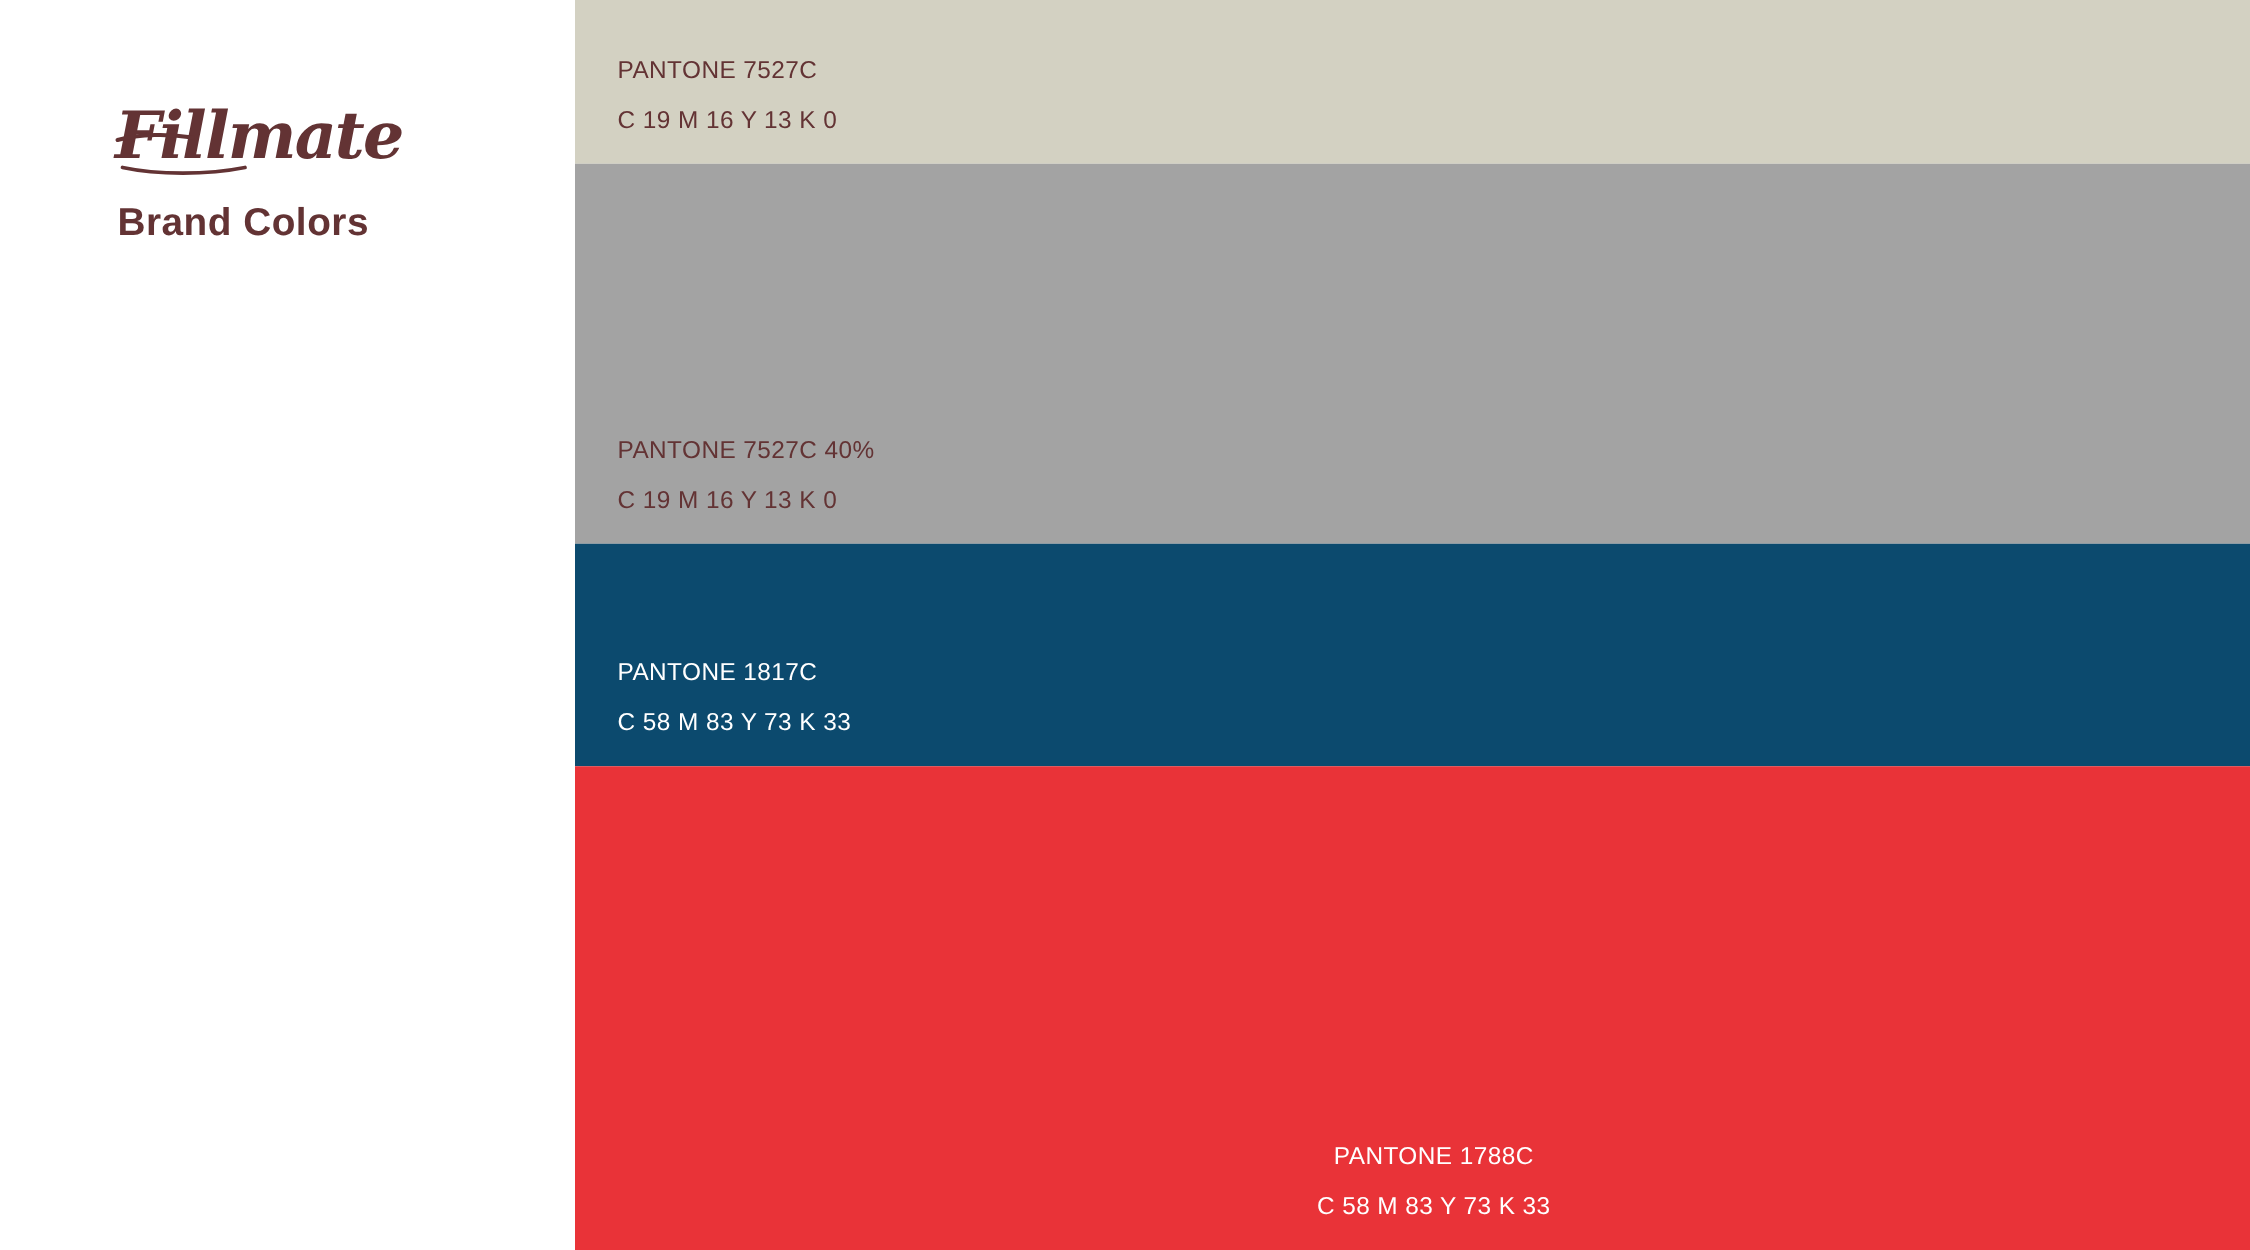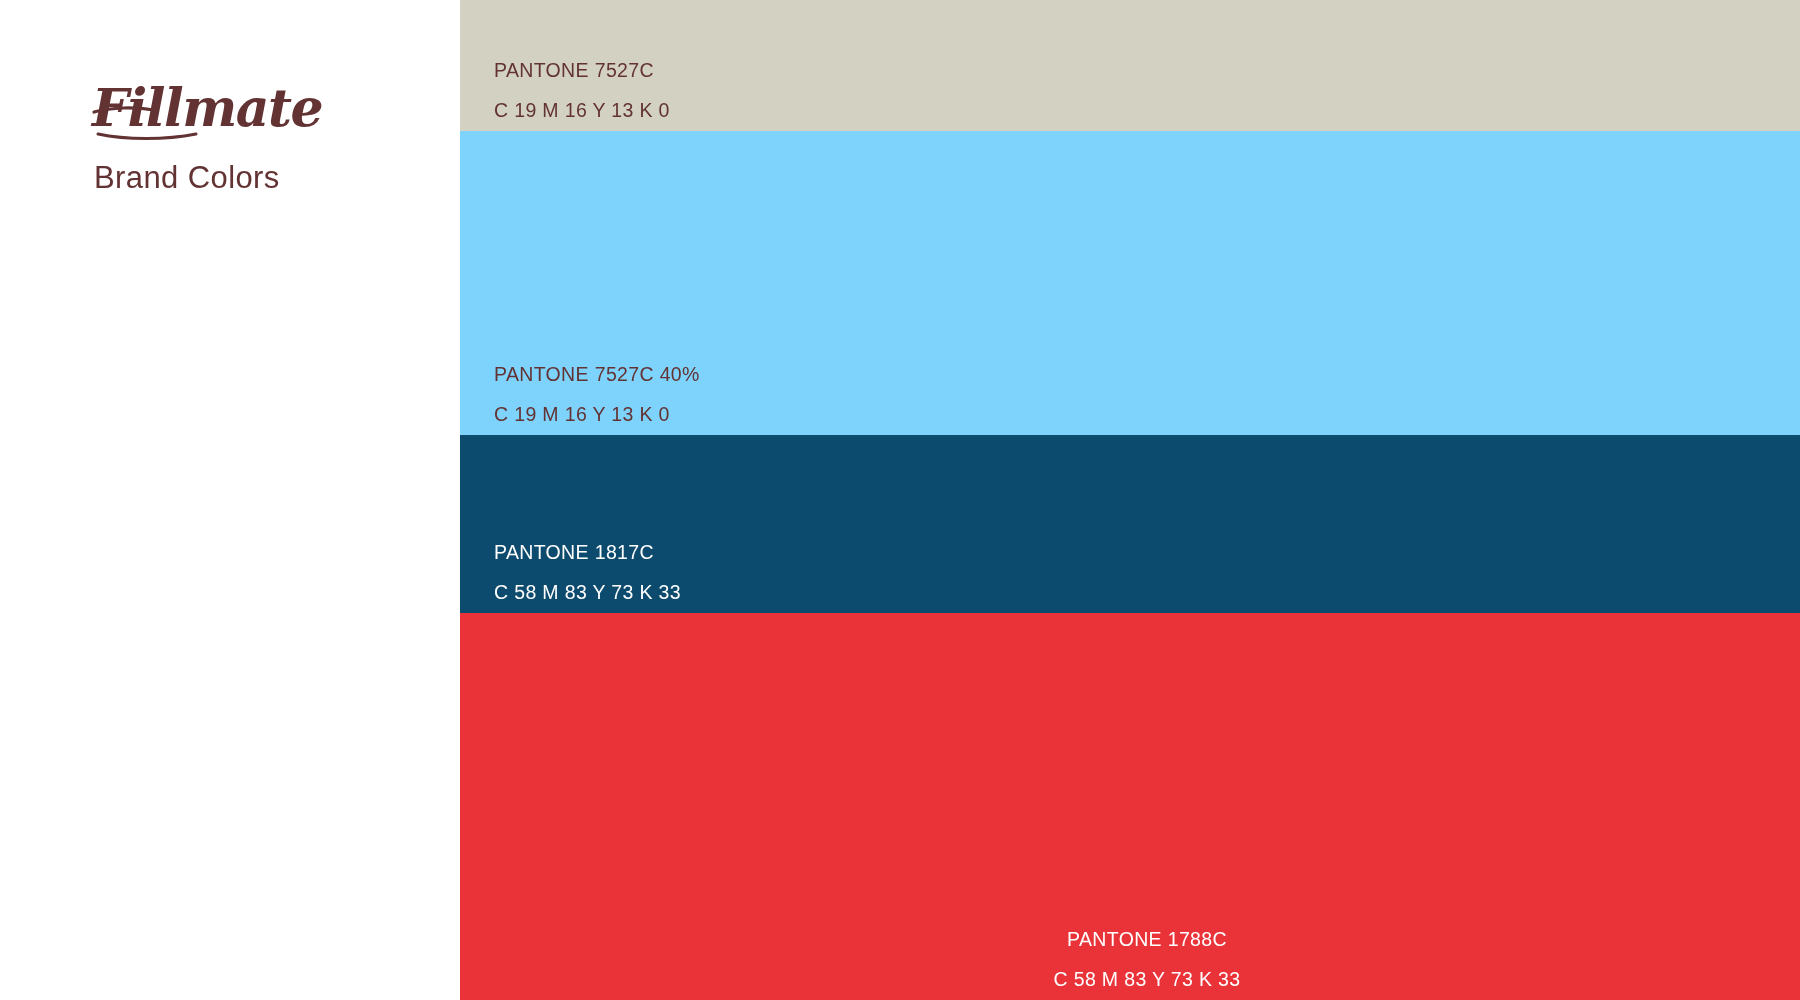--- a/index.html
+++ b/index.html
@@ -49,21 +49,21 @@
     font-size: 52px;
     letter-spacing: -1.5px;
   }
 
   .brand-subtitle {
     position: absolute;
     left: 94px;
     top: 160px;
     font-family: "Liberation Sans", sans-serif;
     font-size: 31px;
-    font-weight: 400;
+    font-weight: 700;
     letter-spacing: 0.4px;
     color: #633334;
     white-space: nowrap;
   }
 
   
   .swatch-stack {
     flex: 1 1 auto;
     height: 1000px;
     display: flex;
@@ -74,21 +74,21 @@
     position: relative;
     box-sizing: border-box;
     width: 100%;
     display: flex;
     flex-direction: column;
     justify-content: flex-end;
     padding-left: 34px;
   }
 
   .swatch-labels {
-    padding-bottom: 8px;
+    padding-bottom: 22px;
     line-height: 1.30;
   }
 
   .swatch-name {
     font-family: "Liberation Sans", sans-serif;
     font-size: 19.5px;
     font-weight: 400;
     letter-spacing: 0.35px;
     white-space: nowrap;
   }
@@ -129,21 +129,21 @@
 
   <div class="swatch-stack">
 
     <div class="swatch swatch-0" style="background:#D3D1C2">
       <div class="swatch-labels">
         <div class="swatch-name" style="color:#633334">PANTONE 7527C</div>
         <div class="swatch-cmyk" style="color:#633334">C 19  M 16  Y 13  K 0</div>
       </div>
     </div>
 
-    <div class="swatch swatch-1" style="background:#7dd3fc">
+    <div class="swatch swatch-1" style="background:#a3a3a3">
       <div class="swatch-labels">
         <div class="swatch-name" style="color:#633334">PANTONE 7527C 40%</div>
         <div class="swatch-cmyk" style="color:#633334">C 19  M 16  Y 13  K 0</div>
       </div>
     </div>
 
     <div class="swatch swatch-2" style="background:#0c4a6e">
       <div class="swatch-labels">
         <div class="swatch-name" style="color:#FFFFFF">PANTONE 1817C</div>
         <div class="swatch-cmyk" style="color:#FFFFFF">C 58  M 83  Y 73  K 33</div>

